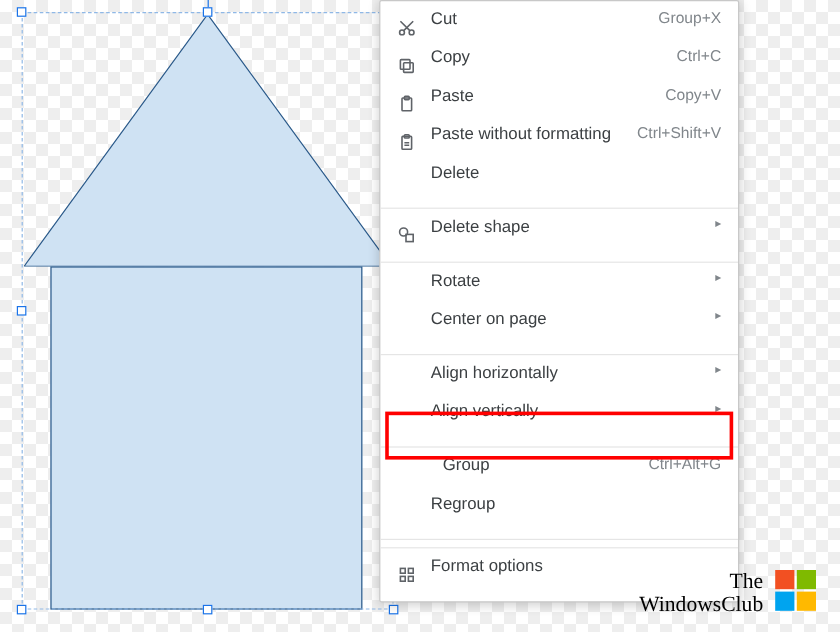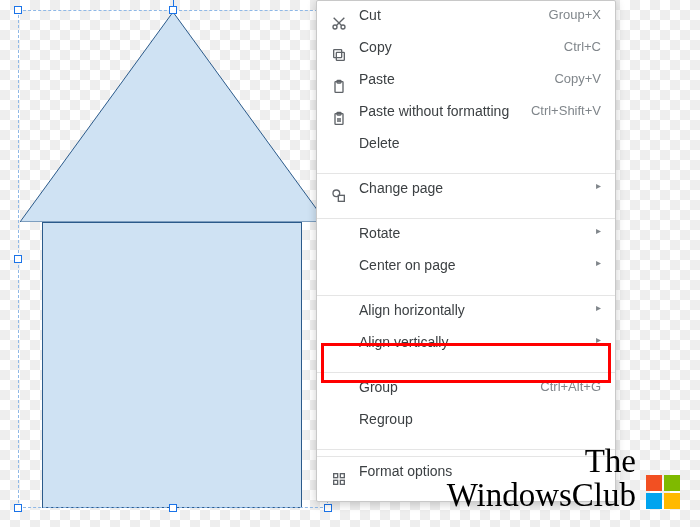--- a/index.html
+++ b/index.html
@@ -117,21 +117,21 @@
     position: absolute;
     right: 20px;
     bottom: 14px;
     display: flex;
     align-items: flex-end;
     gap: 10px;
   }
   .wm-text {
     text-align: right;
     font-family: Georgia, 'Times New Roman', serif;
-    font-size: 33px;
+    font-size: 18px;
     line-height: 1.05;
     color: #000;
   }
   .wm-logo {
     display: grid;
     grid-template-columns: 16px 16px;
     grid-template-rows: 16px 16px;
     gap: 2px;
     margin-bottom: 4px;
   }
@@ -215,21 +215,21 @@
 
   <div class="sep"></div>
 
   <div class="menu-item">
     <span class="mi-icon">
       <svg width="16" height="16" viewBox="0 0 24 24" fill="none" stroke="#5f6368" stroke-width="2">
           <circle cx="8" cy="8" r="5"></circle>
           <rect x="11" y="11" width="9" height="9"></rect>
         </svg>
     </span>
-    <span class="mi-label">Change page</span>
+    <span class="mi-label">Delete shape</span>
     <span class="mi-arrow">▸</span>
   </div>
 
   <div class="sep"></div>
 
   <div class="menu-item">
     <span class="mi-icon"></span>
     <span class="mi-label">Rotate</span>
     <span class="mi-arrow">▸</span>
   </div>
@@ -249,21 +249,21 @@
   </div>
 
   <div class="menu-item">
     <span class="mi-icon"></span>
     <span class="mi-label">Align vertically</span>
     <span class="mi-arrow">▸</span>
   </div>
 
   <div class="sep"></div>
 
-  <div class="menu-item" style="position:relative;">
+  <div class="menu-item" style="position:relative;margin-left:10px;">
     <span class="mi-icon"></span>
     <span class="mi-label">Group</span>
     <span class="mi-short">Ctrl+Alt+G</span>
   </div>
 
   <div class="menu-item">
     <span class="mi-icon"></span>
     <span class="mi-label">Regroup</span>
   </div>
 

